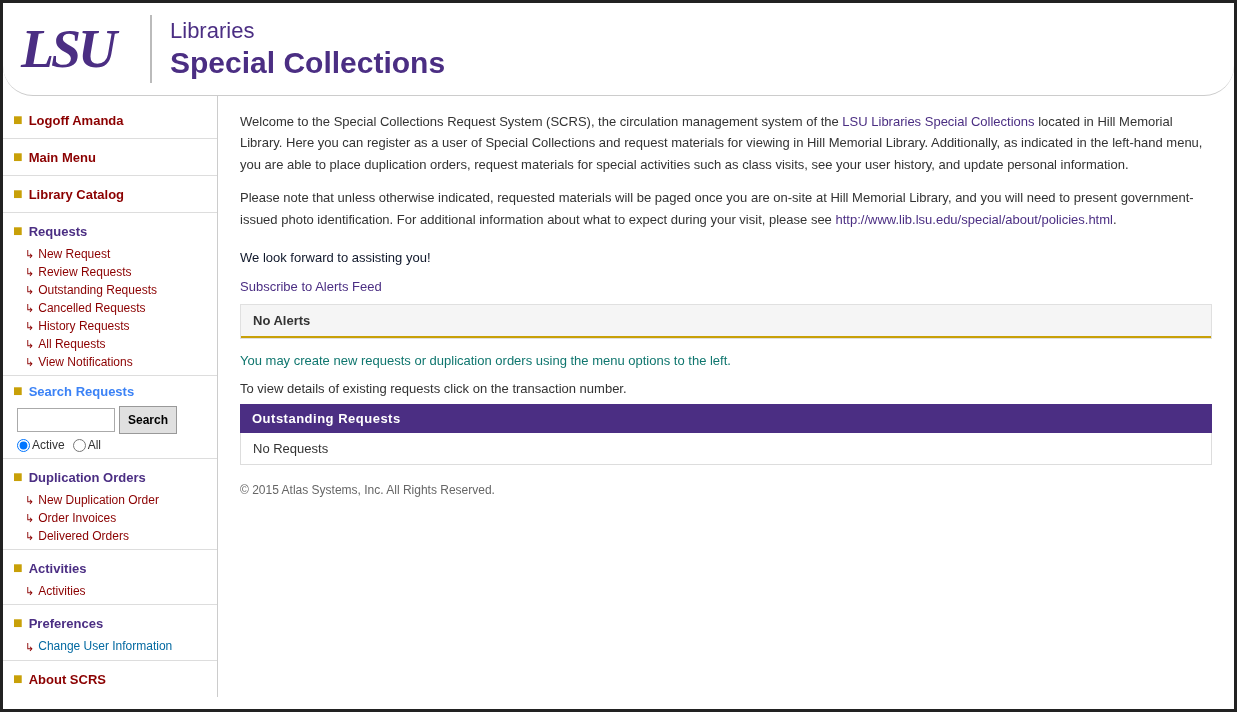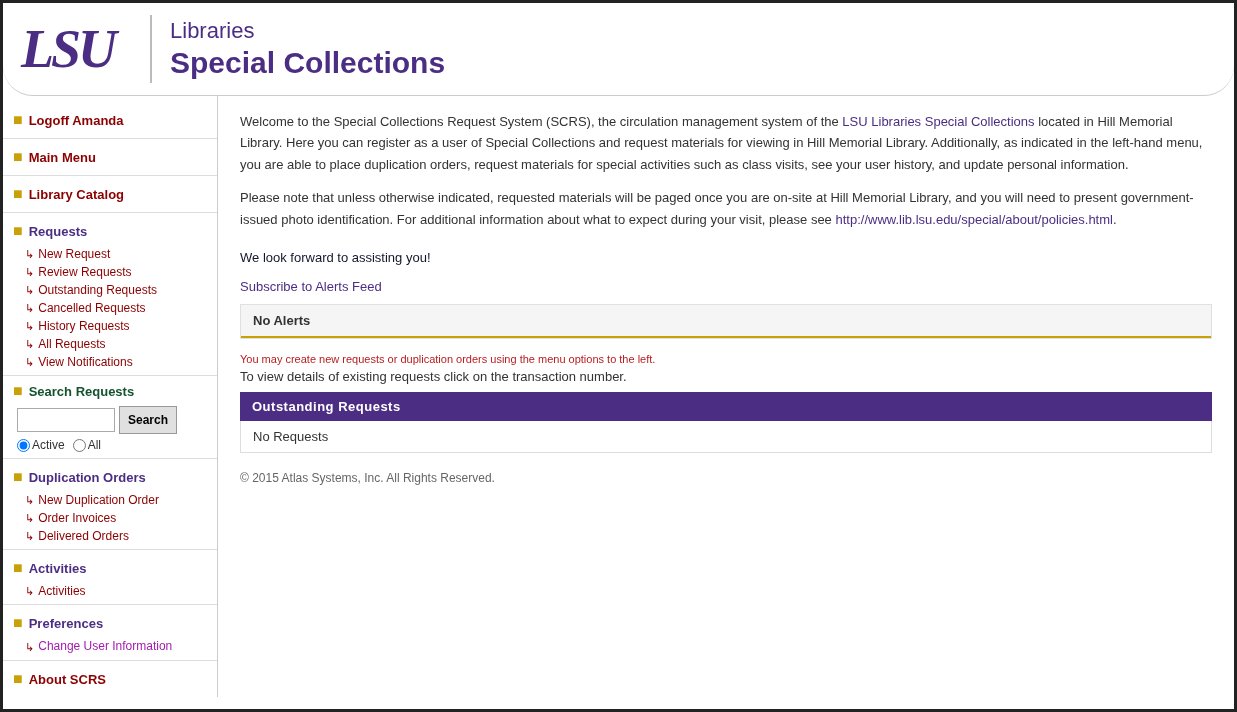--- a/index.html
+++ b/index.html
@@ -75,21 +75,21 @@
       </div>
       <div style="display:flex; align-items:center; padding:2px 10px 2px 22px;">
         <span style="color:#8b0000; font-size:11px; margin-right:4px;">↳</span>
         <a href="#" style="color:#8b0000; text-decoration:none; font-size:12px;">View Notifications</a>
       </div>
     </div>
 
     <div style="border-bottom:1px solid #ddd; padding:6px 10px;">
       <div style="display:flex; align-items:center; margin-bottom:6px;">
         <span style="color:#c8a008; font-size:16px; margin-right:6px;">■</span>
-        <span style="font-weight:bold; color:#14532d; font-size:13px;">Search Requests</span>
+        <span style="font-weight:bold; color:#3b82f6; font-size:13px;">Search Requests</span>
       </div>
       <div style="display:flex; gap:4px; align-items:center; margin-bottom:4px; padding-left:4px;">
         <input type="text" style="width: 98px; height: 24px; border: 1px solid rgb(170, 170, 170); padding: 2px 4px; font-size: 12px;">
         <button style="background:#e0e0e0; border:1px solid #999; padding:6px 8px; font-size:12px; cursor:pointer; font-weight:bold;">Search</button>
       </div>
       <div style="display:flex; align-items:center; gap:8px; padding-left:4px; font-size:12px;">
         <label style="display:flex; align-items:center; gap:2px; cursor:pointer;">
           <input type="radio" name="search_filter" checked="" style="margin: 0px;">
           <span>Active</span>
         </label>
@@ -130,21 +130,21 @@
       </div>
     </div>
 
     <div style="border-bottom:1px solid #ddd; padding:4px 0;">
       <div style="display:flex; align-items:center; padding:5px 10px;">
         <span style="color:#c8a008; font-size:16px; margin-right:6px;">■</span>
         <span style="font-weight:bold; color:#4b2e83; font-size:13px;">Preferences</span>
       </div>
       <div style="display:flex; align-items:flex-start; padding:2px 10px 2px 22px;">
         <span style="color:#8b0000; font-size:11px; margin-right:4px; margin-top:2px;">↳</span>
-        <a href="#" style="color:#a21caf; text-decoration:none; font-size:12px;">Change User Information</a>
+        <a href="#" style="color:#0369a1; text-decoration:none; font-size:12px;">Change User Information</a>
       </div>
     </div>
 
     <div style="padding:4px 0;">
       <div style="display:flex; align-items:center; padding:5px 10px; cursor:pointer;">
         <span style="color:#c8a008; font-size:16px; margin-right:6px;">■</span>
         <a href="#" style="color:#8b0000; text-decoration:none; font-size:13px; font-weight:bold;">About SCRS</a>
       </div>
     </div>
 
@@ -170,21 +170,21 @@
 
     
     <a href="#" style="color:#4b2e83; text-decoration:none; font-size:13px;">Subscribe to Alerts Feed</a>
 
     
     <div style="border:1px solid #e0e0e0; margin:10px 0 14px 0;">
       <div style="background:#f5f5f5; padding:8px 12px; font-weight:bold; color:#333; font-size:13px; border-bottom:2px solid #c8a008;">No Alerts</div>
     </div>
 
     
-    <p style="font-size:11px; color:#b91c1c; margin-bottom:4px;">You may create new requests or duplication orders using the menu options to the left.</p>
+    <p style="font-size:13px; color:#0f766e; margin-bottom:13px;">You may create new requests or duplication orders using the menu options to the left.</p>
     <p style="font-size:13px; color:#333; margin-bottom:8px;">To view details of existing requests click on the transaction number.</p>
 
     
     <div>
       <div style="background:#4b2e83; color:#fff; padding:7px 12px; font-size:13px; font-weight:bold; letter-spacing:0.5px;">Outstanding Requests</div>
       <div style="border:1px solid #ddd; border-top:none; padding:8px 12px;">
         <span style="font-size:13px; color:#333;">No Requests</span>
       </div>
     </div>
 

